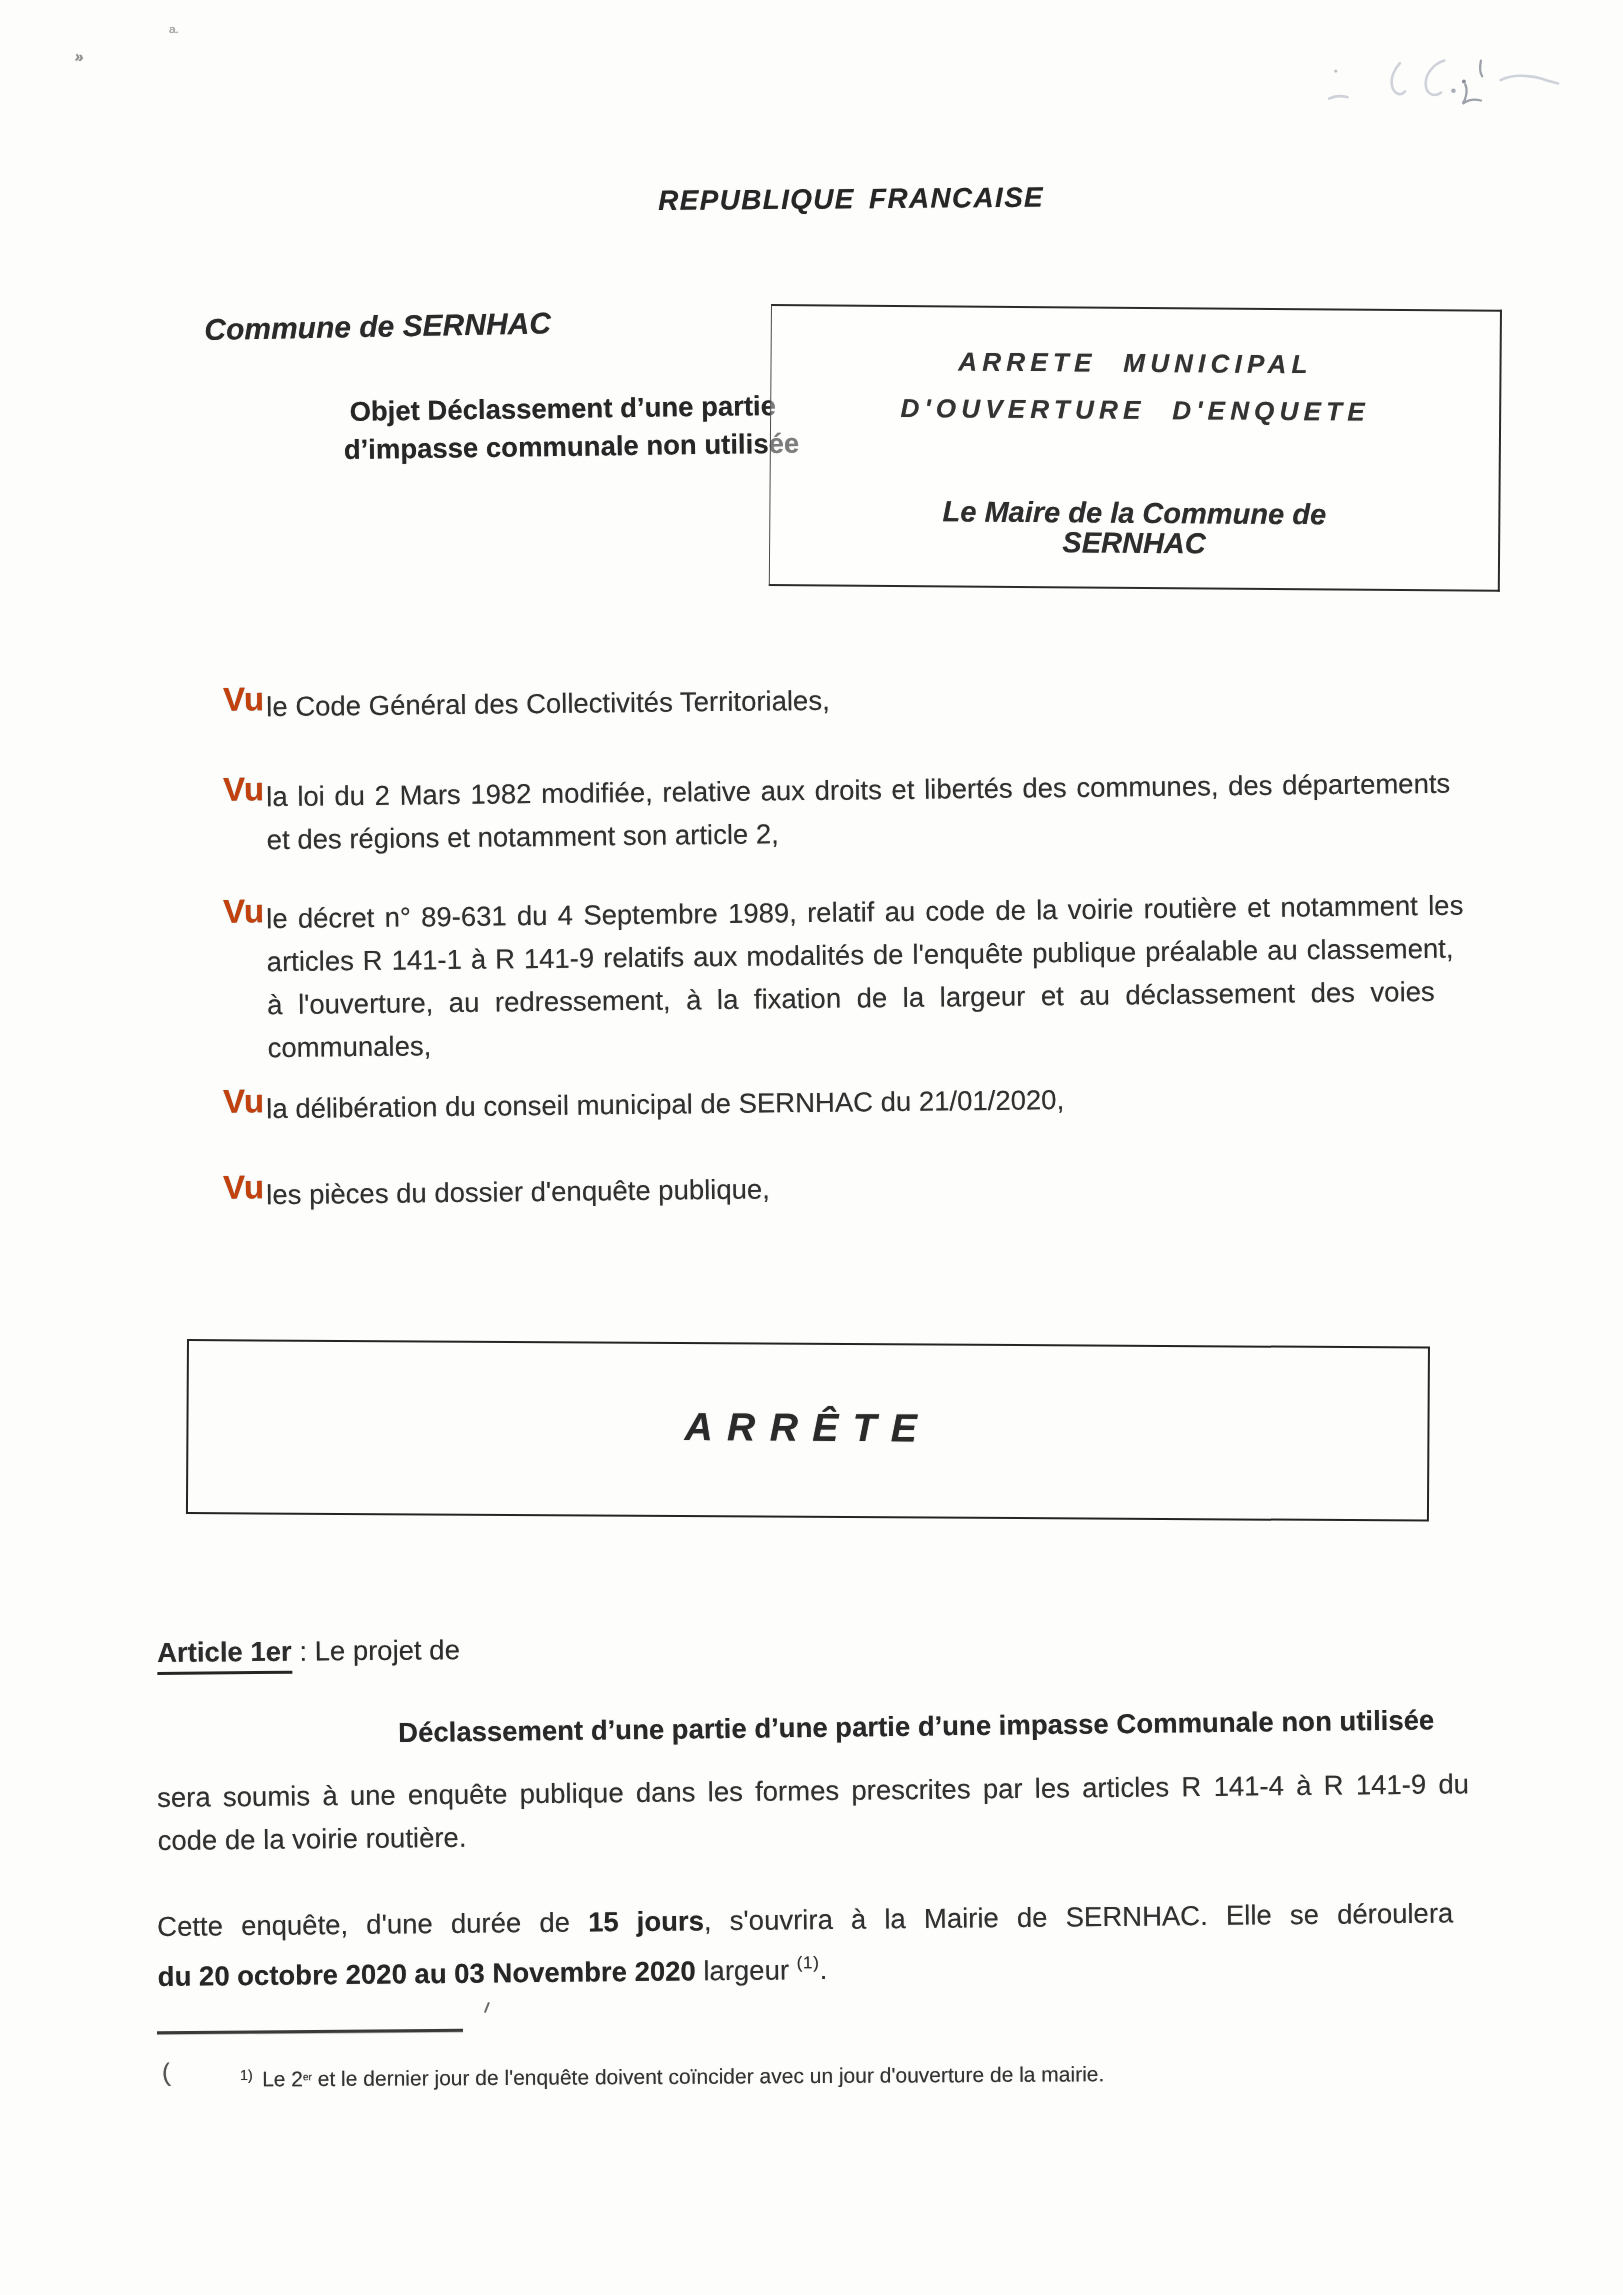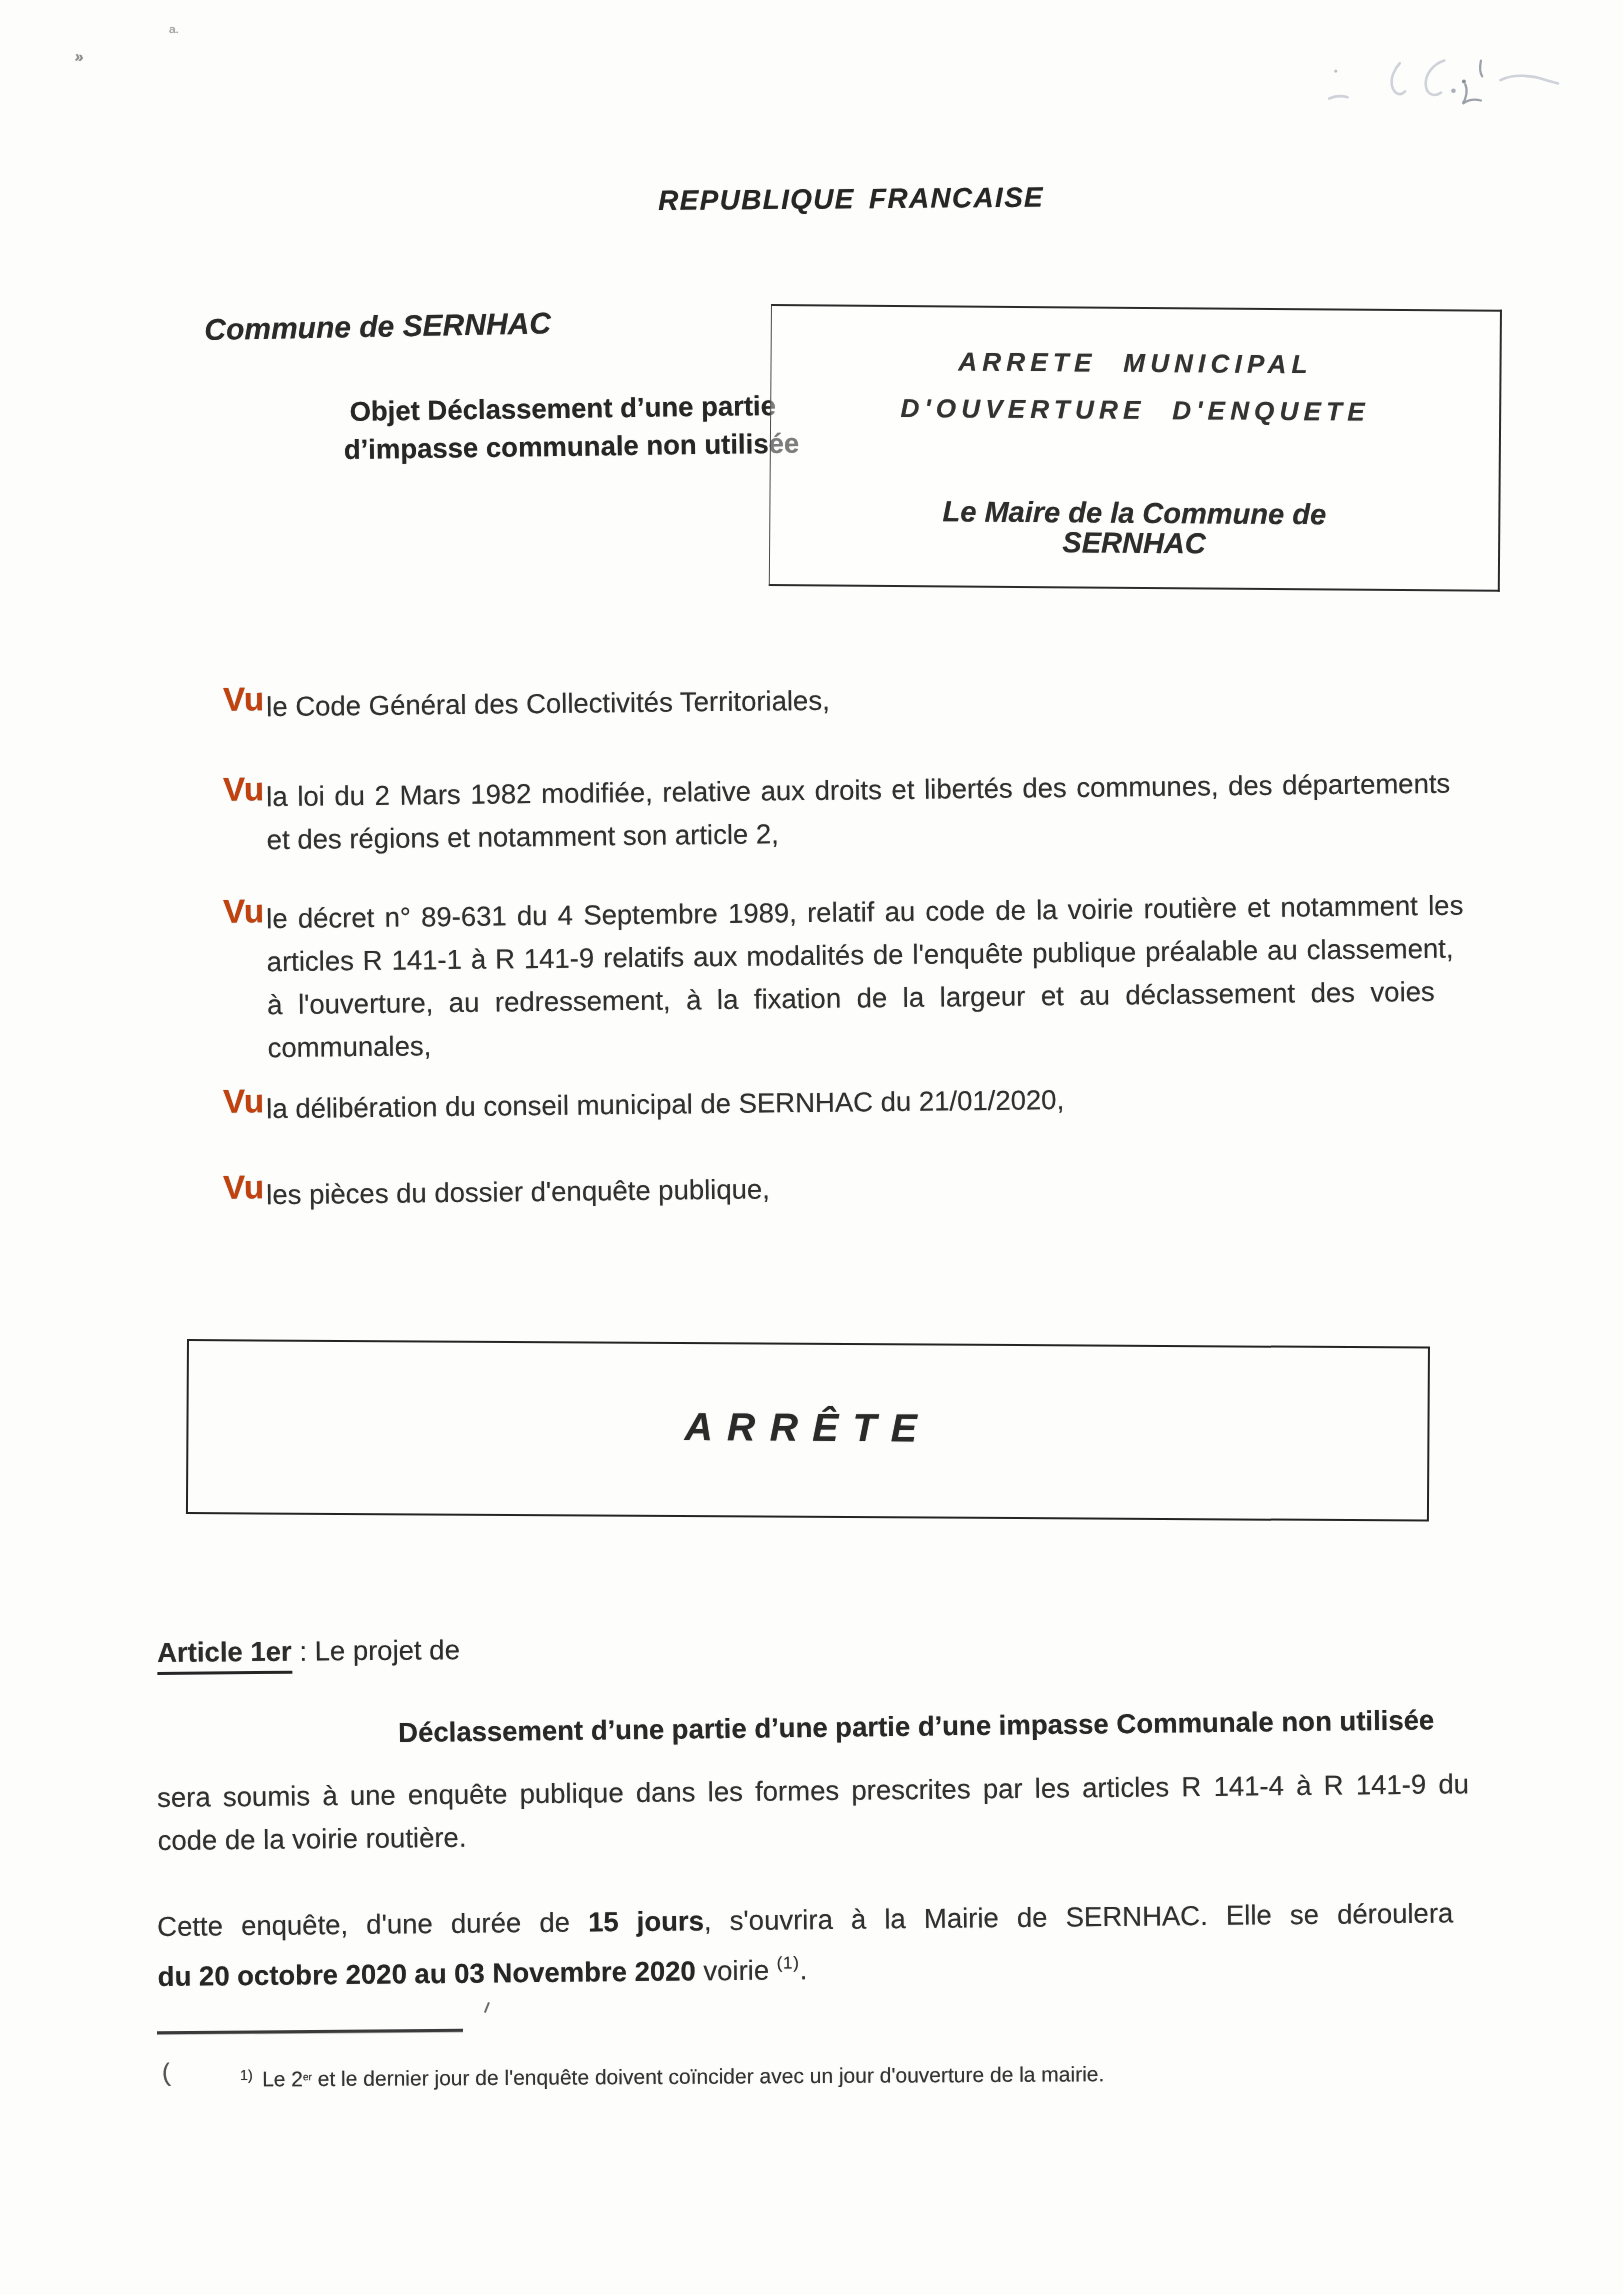--- a/index.html
+++ b/index.html
@@ -169,21 +169,21 @@
 
   <div class="abs proj-title t">Déclassement d’une partie d’une partie d’une impasse Communale non utilisée</div>
 
   <div class="para p1">
     <div class="ln ws7">sera soumis à une enquête publique dans les formes prescrites par les articles R 141-4 à R 141-9 du</div>
     <div class="ln">code de la voirie routière.</div>
   </div>
 
   <div class="para p2">
     <div class="ln ws16"><span>Cette enquête, d'une durée de </span><b>15 jours</b><span>, s'ouvrira à la Mairie de SERNHAC. Elle se déroulera</span></div>
-    <div class="ln"><b>du 20 octobre 2020 au 03 Novembre 2020</b><span> voirie </span><sup class="fref">(1)</sup><span>.</span></div>
+    <div class="ln"><b>du 20 octobre 2020 au 03 Novembre 2020</b><span> largeur </span><sup class="fref">(1)</sup><span>.</span></div>
   </div>
 
   <div class="abs fsep"></div>
   <div class="abs stray-apostrophe"></div>
   <span class="abs stray-paren t">(</span>
 
   <div class="abs footnote t">
     <sup class="fmark">1)</sup><span>Le 2</span><sup class="fsup">er</sup><span> et le dernier jour de l'enquête doivent coïncider avec un jour d'ouverture de la mairie.</span>
   </div>
 

